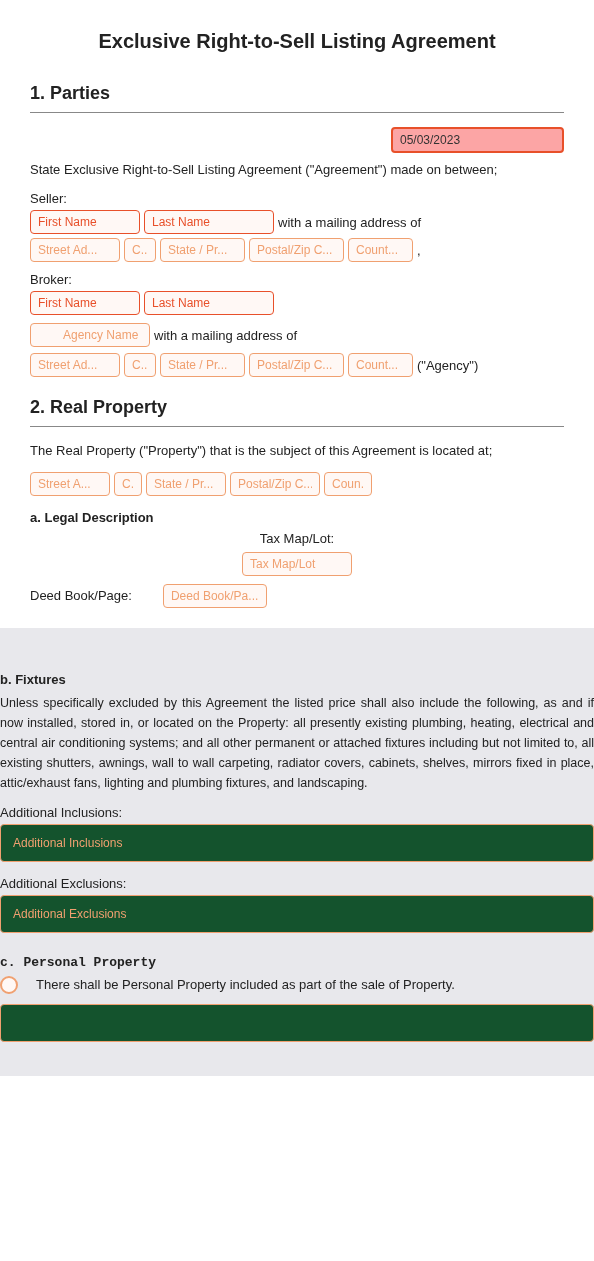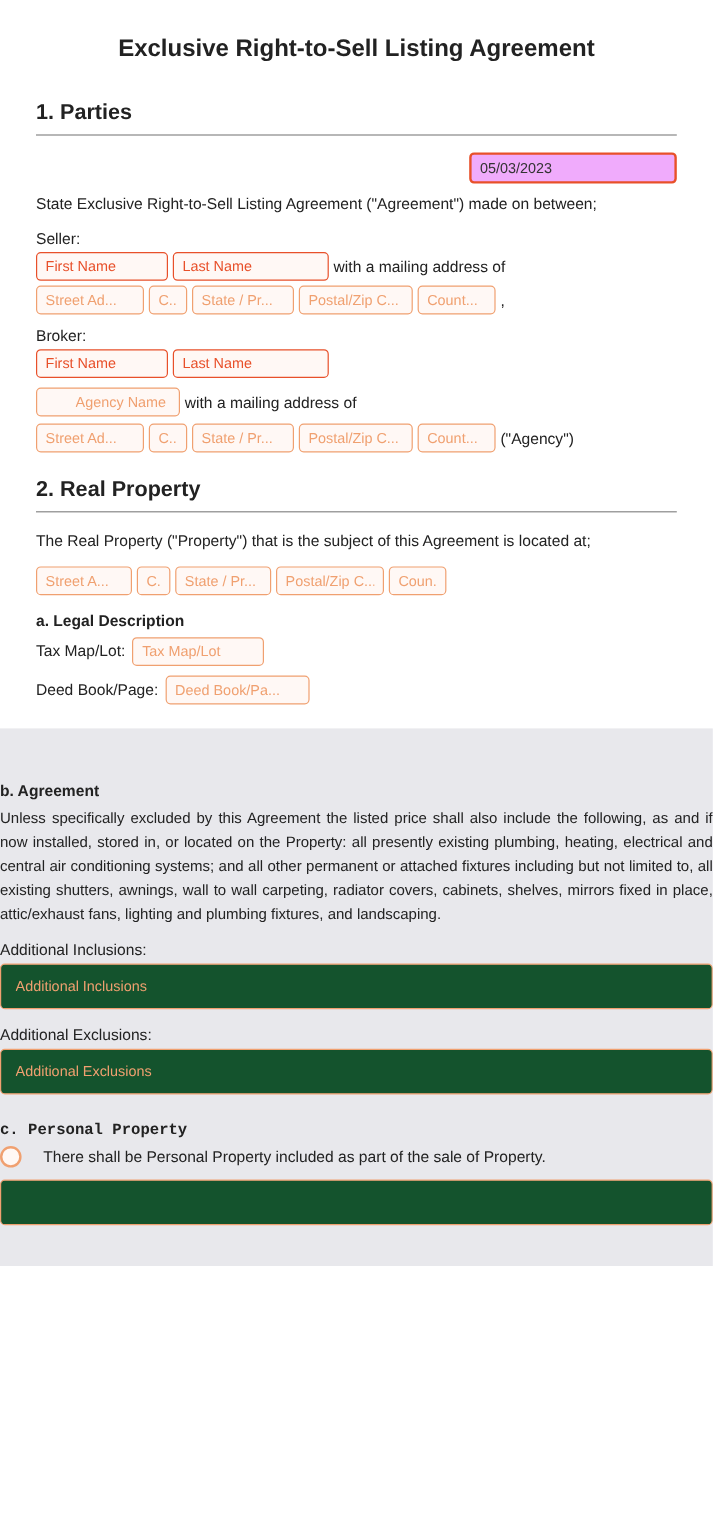--- a/index.html
+++ b/index.html
@@ -114,21 +114,21 @@
       background: #fff8f5;
       flex-shrink: 0;
       cursor: pointer;
     }
     .date-field {
       border: 2px solid #e8502a;
       border-radius: 4px;
       padding: 3px 7px;
       font-size: 12px;
       color: #333;
-      background: #f0abfc;
+      background: #fca5a5;
       height: 26px;
       outline: none;
     }
     .date-row {
       display: flex;
       justify-content: flex-end;
       margin-bottom: 6px;
     }
     .parties-intro {
       line-height: 1.7;
@@ -209,36 +209,36 @@
     <div class="address-row" style="margin-bottom:12px;">
       <input class="field-input" style="width: 80px;" type="text" placeholder="Street A...">
       <input class="field-input" style="width: 28px;" type="text" placeholder="C...">
       <input class="field-input" style="width: 80px;" type="text" placeholder="State / Pr...">
       <input class="field-input" style="width: 90px;" type="text" placeholder="Postal/Zip C...">
       <input class="field-input" style="width: 48px;" type="text" placeholder="Coun...">
     </div>
 
     <div class="subsection-header">a. Legal Description</div>
 
-    <div class="deed-row" style="margin-bottom:8px;">
+    <div class="deed-row" style="margin-bottom:8px;flex-direction:column;">
       <span>Tax Map/Lot:</span>
       <input class="field-input" style="width: 110px;" type="text" placeholder="Tax Map/Lot">
     </div>
 
     <div class="deed-row">
       <span>Deed Book/Page:</span>
-      <input class="field-input" style="width: 120px;" type="text" placeholder="Deed Book/Pa...">
+      <input class="field-input" style="width: 104px; margin-left: 25px;" type="text" placeholder="Deed Book/Pa...">
     </div>
   </div>
 </div>
 
 <div class="gray-bg-section">
   <div style="padding: 0 0px;">
     
-    <div class="subsection-header">b. Agreement</div>
+    <div class="subsection-header">b. Fixtures</div>
     <p class="fixtures-text">Unless specifically excluded by this Agreement the listed price shall also include the following, as and if now installed, stored in, or located on the Property: all presently existing plumbing, heating, electrical and central air conditioning systems; and all other permanent or attached fixtures including but not limited to, all existing shutters, awnings, wall to wall carpeting, radiator covers, cabinets, shelves, mirrors fixed in place, attic/exhaust fans, lighting and plumbing fixtures, and landscaping.</p>
 
     
     <div class="add-label">Additional Inclusions:</div>
     <input class="additional-field" type="text" placeholder="Additional Inclusions" style="">
 
     
     <div class="add-label">Additional Exclusions:</div>
     <input class="additional-field" type="text" placeholder="Additional Exclusions" style="">
 

